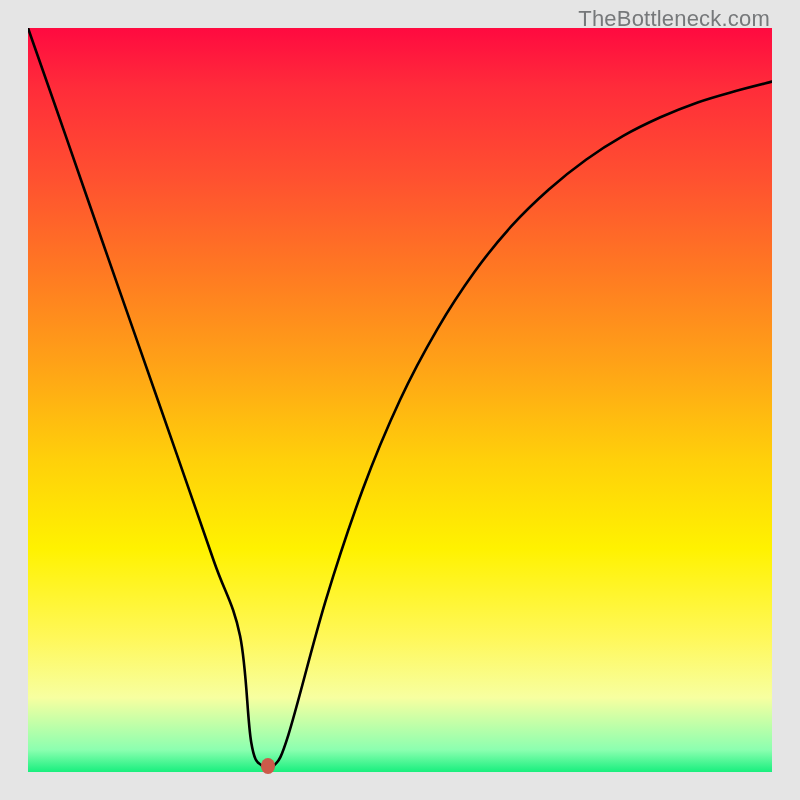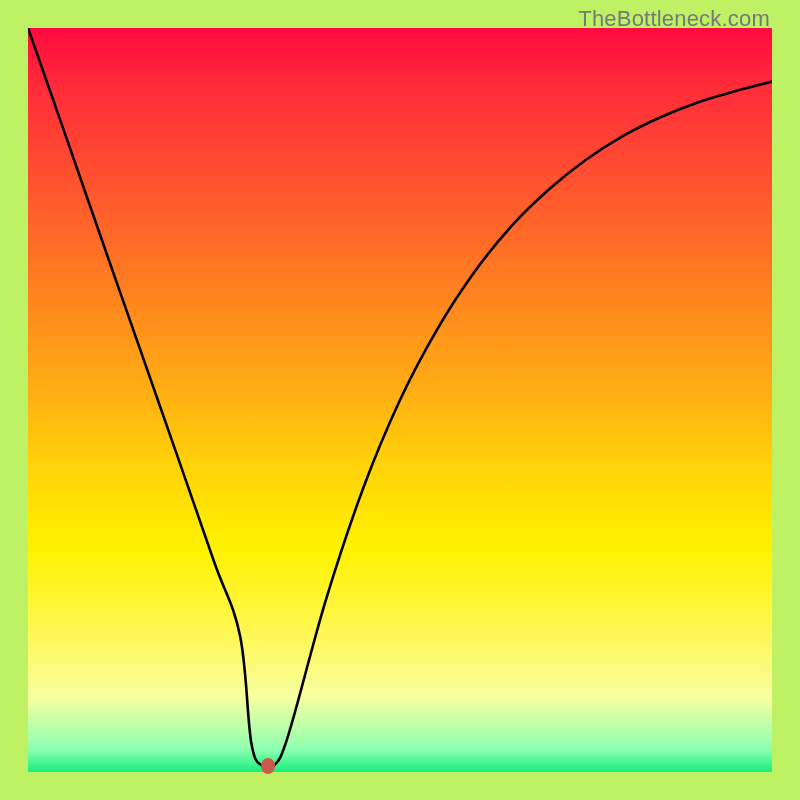--- a/index.html
+++ b/index.html
@@ -1,20 +1,20 @@
 <!DOCTYPE html>
 <html><head>
 <meta charset="utf-8">
 <style>
   * { margin: 0; padding: 0; box-sizing: border-box; }
   html, body { width: 800px; height: 800px; overflow: hidden; background: #000; }
   .frame {
     width: 800px;
     height: 800px;
-    background: #bef264;
+    background: #e5e5e5;
     position: relative;
   }
   .plot-area {
     position: absolute;
     left: 28px;
     top: 28px;
     width: 744px;
     height: 744px;
     background: linear-gradient(to bottom,
       #ff0a40 0%,

